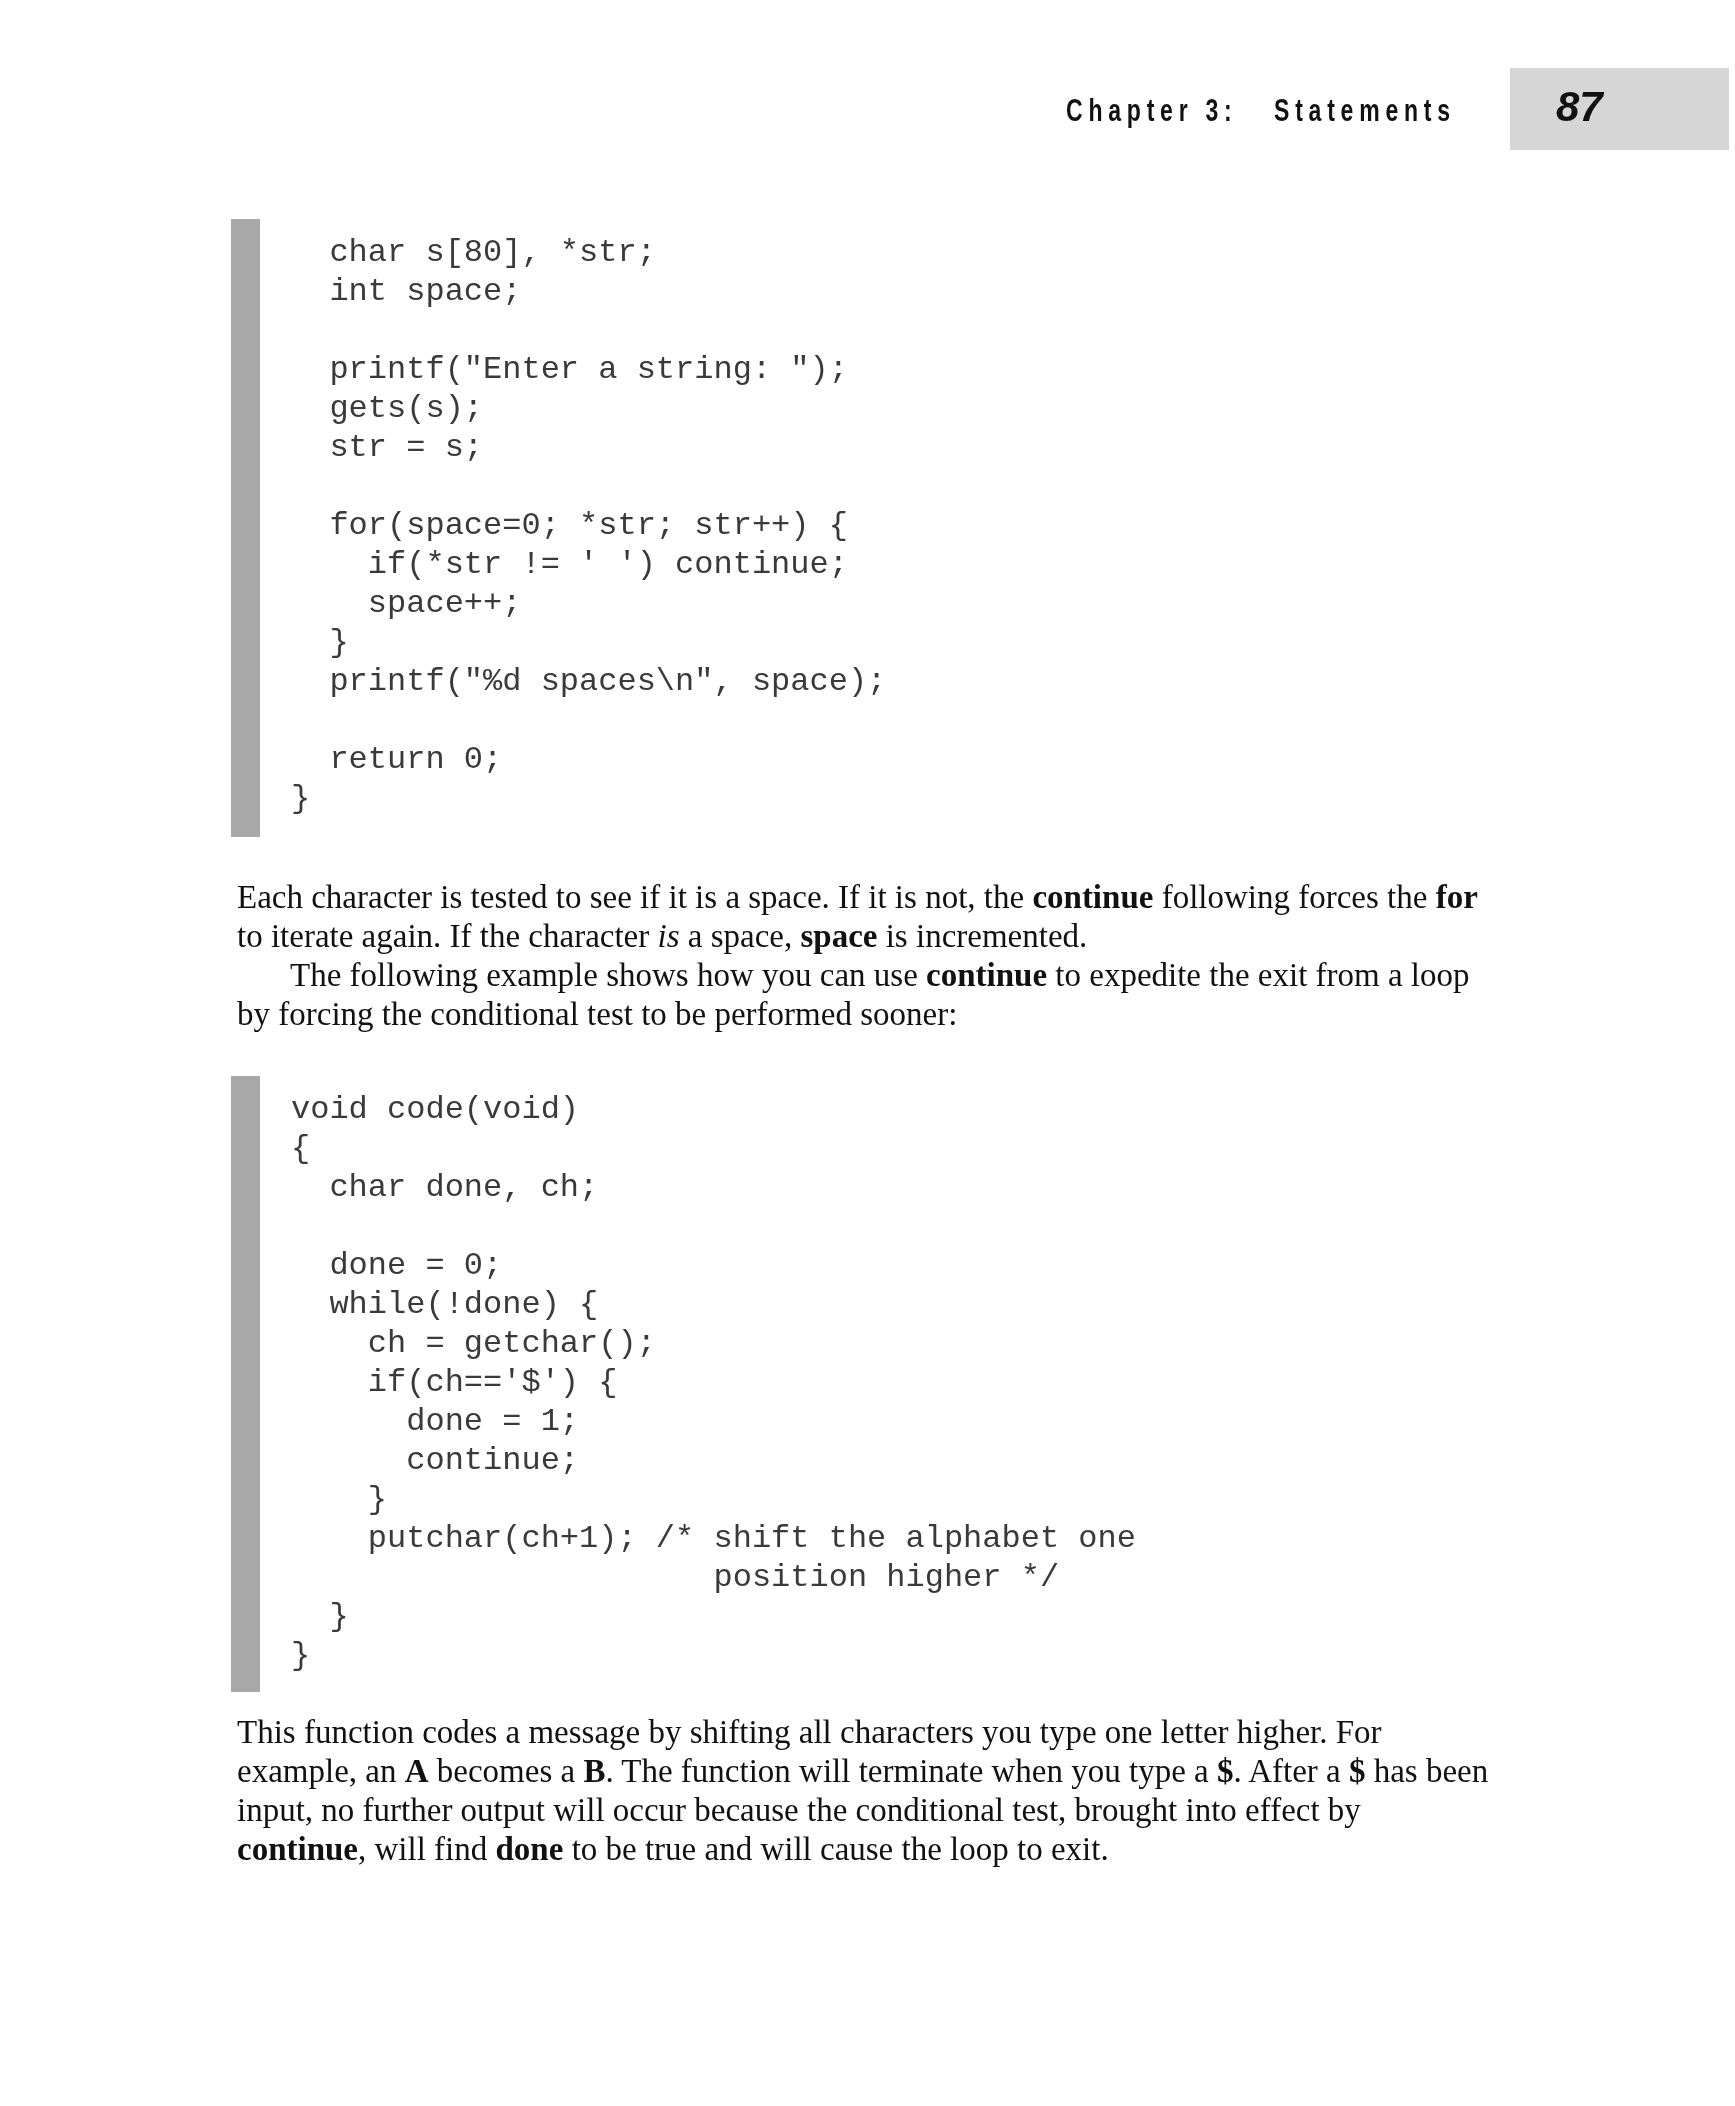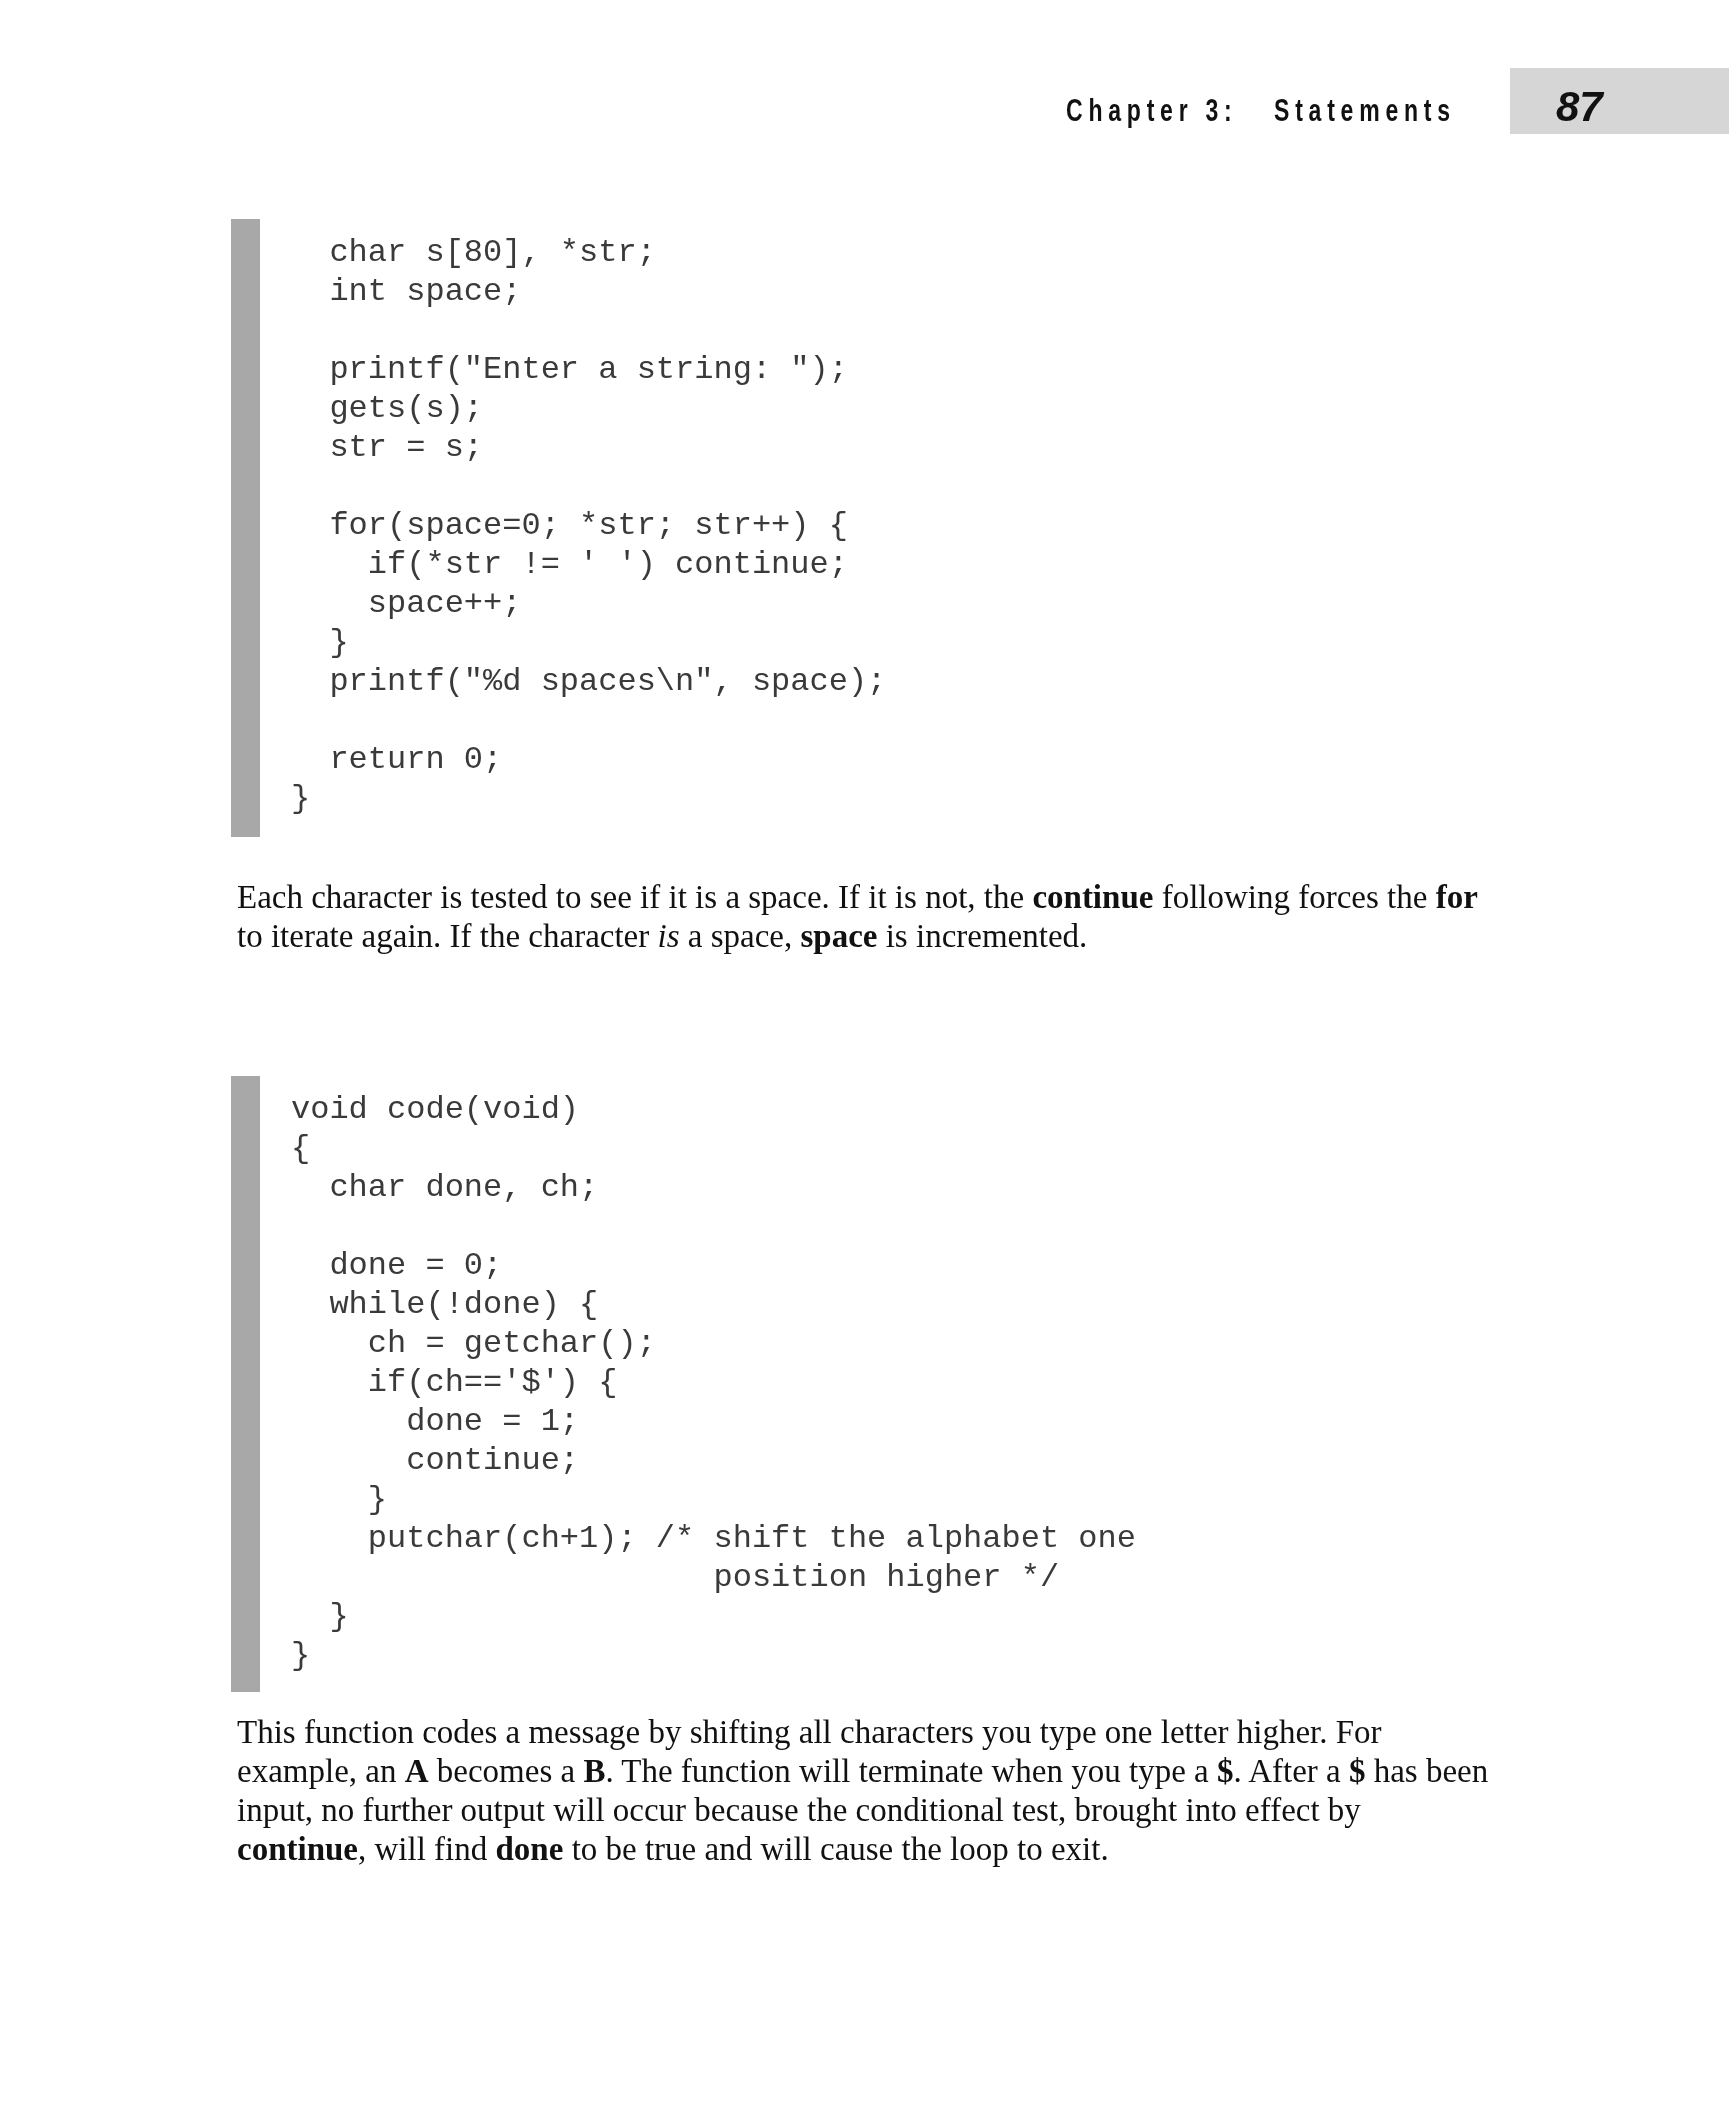--- a/index.html
+++ b/index.html
@@ -5,21 +5,21 @@
   html, body { margin:0; padding:0; background:#ffffff; }
   body { width:1736px; height:2107px; position:relative; overflow:hidden; }
   .header-title {
     position:absolute; left:1066px; top:85px; height:51px;
     font-family:"Liberation Sans", sans-serif; font-weight:bold;
     font-size:32px; letter-spacing:8px; color:#111;
     transform:scaleX(0.72); transform-origin:left center; white-space:pre;
     line-height:51px;
   }
   .page-box {
-    position:absolute; left:1510px; top:68px; width:219px; height:66px;
+    position:absolute; left:1510px; top:68px; width:219px; height:82px;
     background:#d6d6d6;
   }
   .page-number {
     position:absolute; left:46px; top:0; line-height:78px;
     font-family:"Liberation Sans", sans-serif; font-weight:bold; font-style:italic;
     font-size:42px; color:#111;
   }
   .code-bar { position:absolute; left:231px; width:29px; background:#a8a8a8; }
   .code-block {
     position:absolute; left:291px; margin:0;
@@ -43,20 +43,21 @@
 <div class="header-title">Chapter 3:   Statements</div>
 <div class="page-box">
   <span class="page-number">87</span>
 </div>
 
 <div class="code-bar" style="top:219px;height:618px;"></div>
 <pre class="code-block" style="top:233px;"><span class="code-line">  char s[80], *str;</span><span class="code-line">  int space;</span><span class="code-line"></span><span class="code-line">  printf("Enter a string: ");</span><span class="code-line">  gets(s);</span><span class="code-line">  str = s;</span><span class="code-line"></span><span class="code-line">  for(space=0; *str; str++) {</span><span class="code-line">    if(*str != ' ') continue;</span><span class="code-line">    space++;</span><span class="code-line">  }</span><span class="code-line">  printf("%d spaces\n", space);</span><span class="code-line"></span><span class="code-line">  return 0;</span><span class="code-line">}</span></pre>
 
 <div class="prose" style="top:878px;">
   <p class="para"><span>Each character is tested to see if it is a space. If it is not, the </span><b>continue</b><span> following forces the </span><b>for</b><span> to iterate again. If the character </span><i>is</i><span> a space, </span><b>space</b><span> is incremented.</span></p>
+  <p class="para indent"><span>The following example shows how you can use </span><b>continue</b><span> to expedite the exit from a loop by forcing the conditional test to be performed sooner:</span></p>
 </div>
 
 <div class="code-bar" style="top:1076px;height:616px;"></div>
 <pre class="code-block" style="top:1090px;"><span class="code-line">void code(void)</span><span class="code-line">{</span><span class="code-line">  char done, ch;</span><span class="code-line"></span><span class="code-line">  done = 0;</span><span class="code-line">  while(!done) {</span><span class="code-line">    ch = getchar();</span><span class="code-line">    if(ch=='$') {</span><span class="code-line">      done = 1;</span><span class="code-line">      continue;</span><span class="code-line">    }</span><span class="code-line">    putchar(ch+1); /* shift the alphabet one</span><span class="code-line">                      position higher */</span><span class="code-line">  }</span><span class="code-line">}</span></pre>
 
 <div class="prose" style="top:1713px;">
   <p class="para"><span>This function codes a message by shifting all characters you type one letter higher. For example, an </span><b>A</b><span> becomes a </span><b>B</b><span>. The function will terminate when you type a </span><b>$</b><span>. After a </span><b>$</b><span> has been input, no further output will occur because the conditional test, brought into effect by </span><b>continue</b><span>, will find </span><b>done</b><span> to be true and will cause the loop to exit.</span></p>
 </div>
 
 

